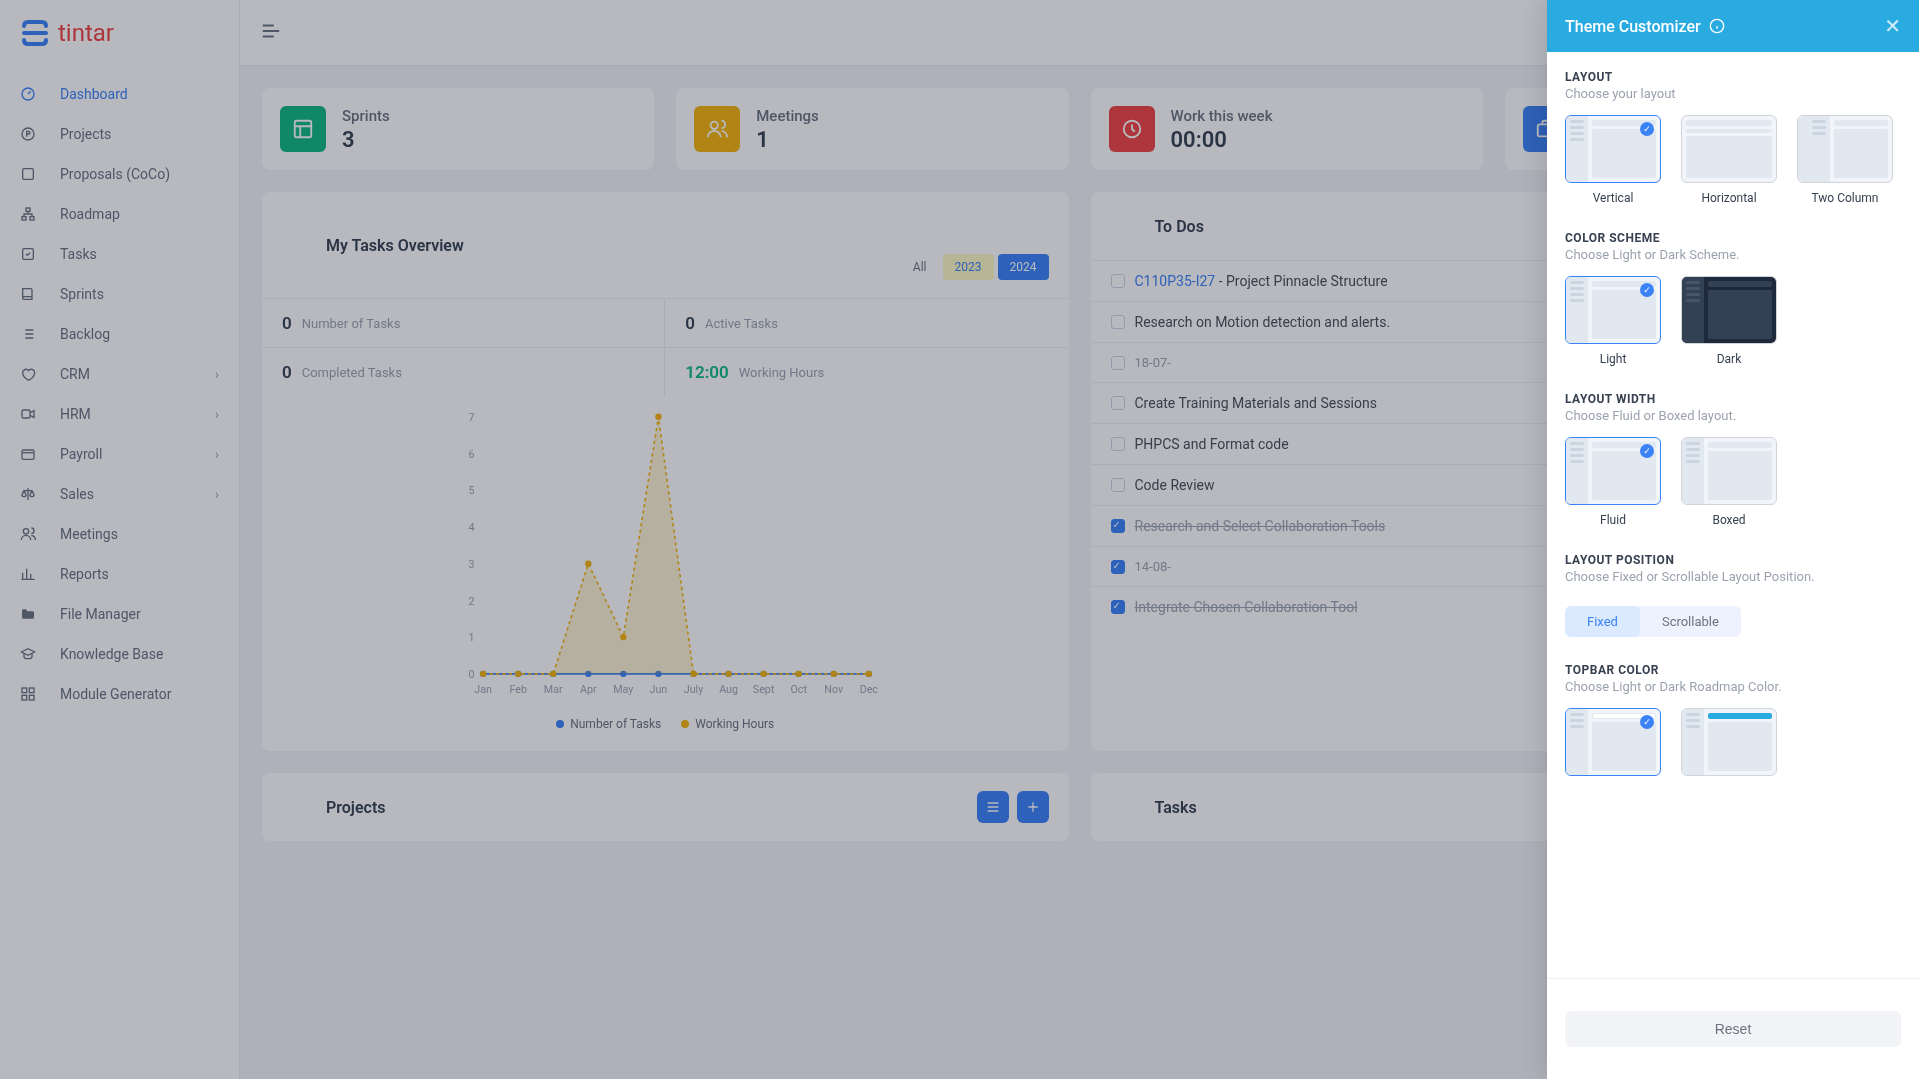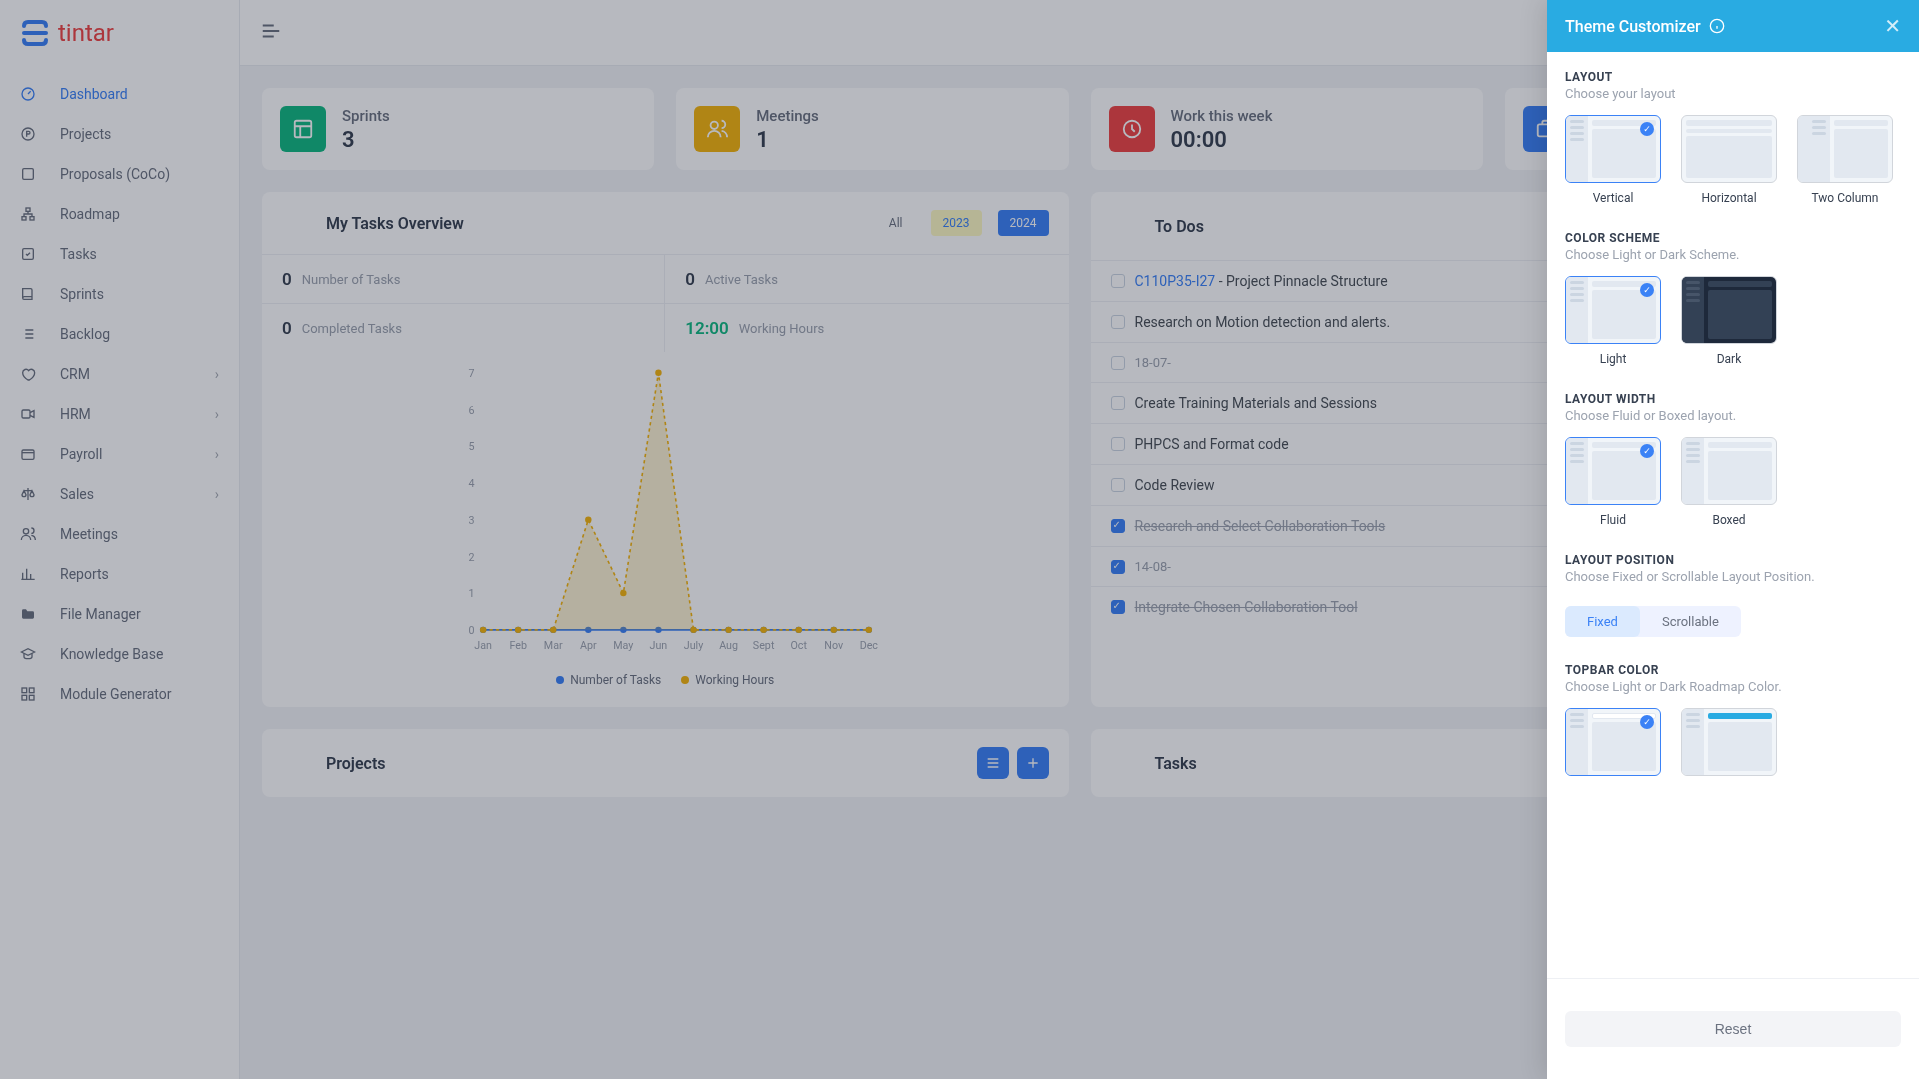--- a/index.html
+++ b/index.html
@@ -30,21 +30,21 @@
 .stat-icon.green { background: #10b981; }
 .stat-icon.yellow { background: #f5b50c; }
 .stat-icon.red { background: #ef4444; }
 .stat-icon.blue { background: #3b82f6; }
 .stat-label { color: #6b7280; font-size: 15px; font-weight: 500; }
 .stat-value { font-size: 22px; font-weight: 600; color: #374151; margin-top: 2px; }
 .row2 { display: flex; gap: 22px; }
 .card { background: #fff; border-radius: 8px; }
 .card-h { padding: 18px 20px; display: flex; align-items: center; justify-content: space-between; }
 .card-title { font-size: 16px; font-weight: 600; color: #374151; margin-left: 44px; }
-.tabs { display: flex; gap: 16px; }
+.tabs { display: flex; gap: 4px; margin-top: 44px; }
 .tab { padding: 6px 12px; font-size: 12px; color: #6b7280; cursor: pointer; border-radius: 4px; }
 .tab.active { background: #3b82f6; color: #fff; }
 .tab.light { background: #fef9c3; color: #3b82f6; }
 .overview { flex: 1; }
 .ov-grid { display: grid; grid-template-columns: 1fr 1fr; }
 .ov-cell { padding: 14px 20px; border-top: 1px solid #eef0f4; display: flex; align-items: center; gap: 10px; }
 .ov-cell:nth-child(odd) { border-right: 1px solid #eef0f4; }
 .ov-num { font-size: 17px; font-weight: 600; color: #374151; }
 .ov-num.green { color: #10b981; }
 .ov-label { font-size: 13px; color: #9ca3af; }

